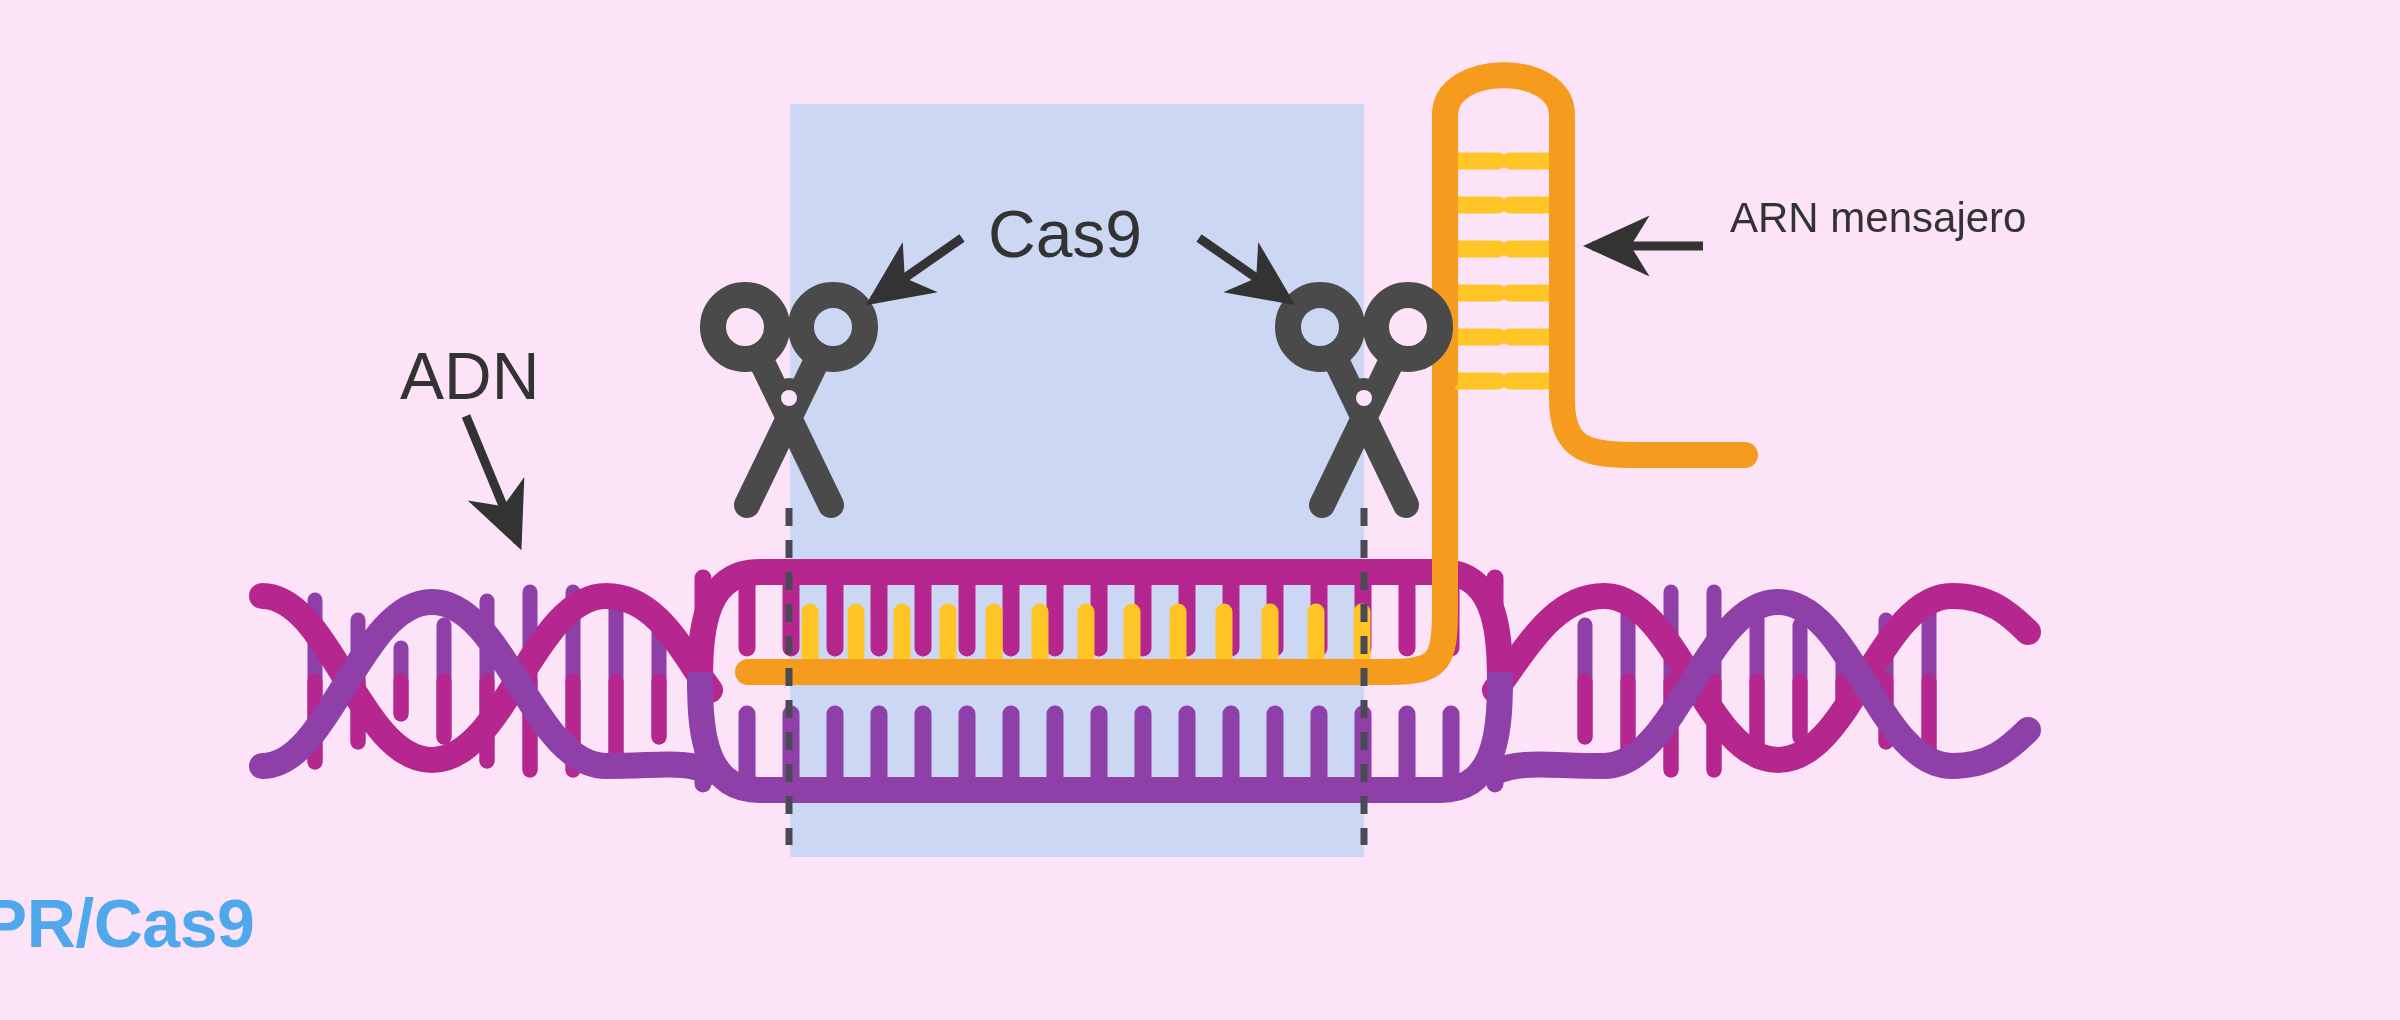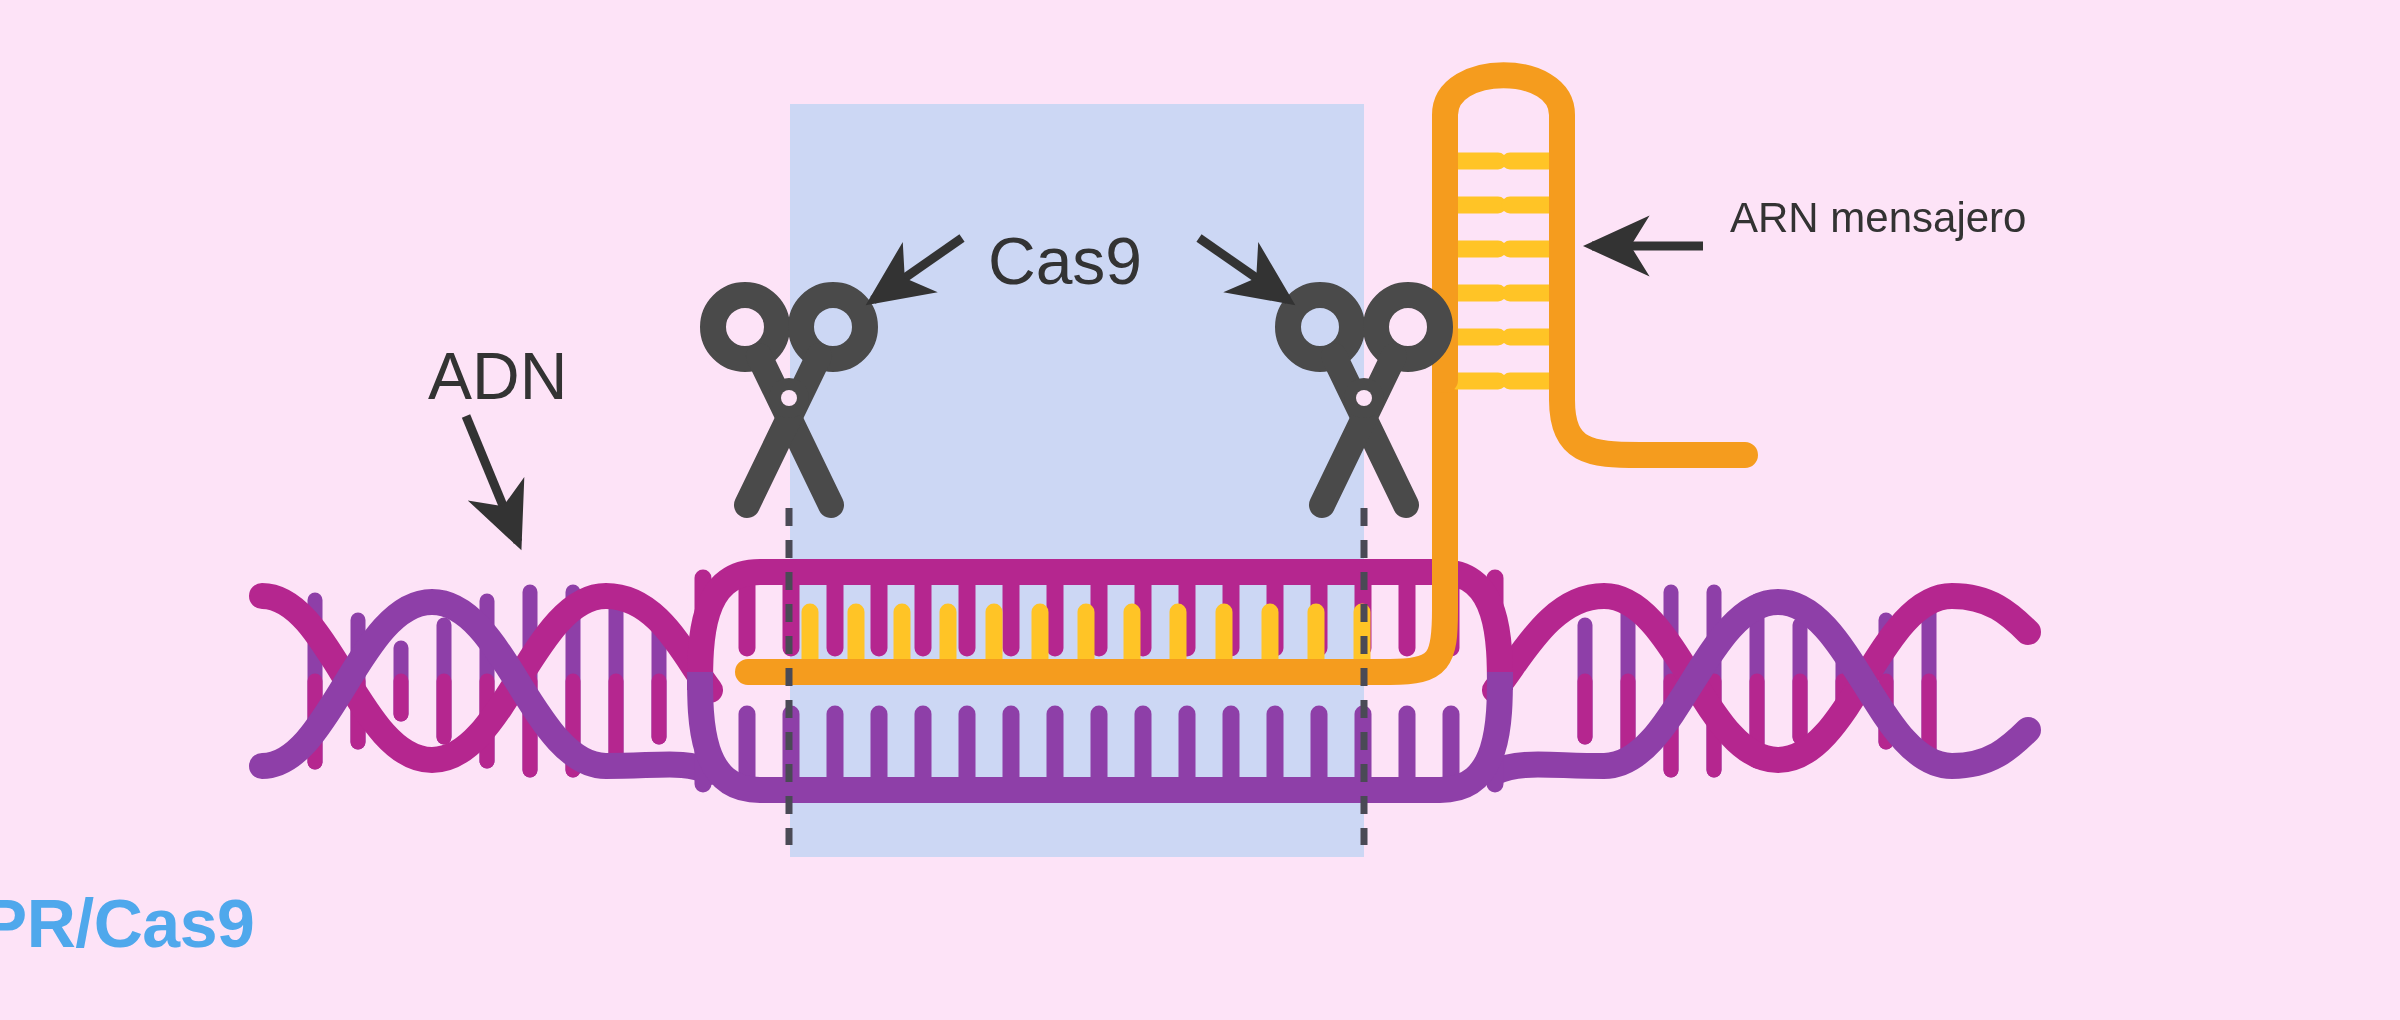--- a/index.html
+++ b/index.html
@@ -11,22 +11,22 @@
   }
   #stage{position:relative;width:2400px;height:1020px;}
   #svg{position:absolute;left:0;top:0;}
   .lbl{
     position:absolute;
     color:#333333;
     font-family:"Liberation Sans",sans-serif;
     white-space:nowrap;
     font-weight:400;
   }
-  #lbl-adn{left:400px;top:338px;font-size:66px;margin-left:28px;}
-  #lbl-cas9{left:988px;top:196px;font-size:66px;margin-top:27px;}
+  #lbl-adn{left:400px;top:338px;font-size:66px;}
+  #lbl-cas9{left:988px;top:196px;font-size:66px;}
   #lbl-arn{left:1730px;top:194px;font-size:42px;}
   #caption{
     position:absolute;left:0;top:884px;width:2400px;
     text-align:center;
     font-size:68px;font-weight:bold;
     color:#4fa8ec;
     letter-spacing:-0.5px;
     font-family:"Liberation Sans",sans-serif;
   }
   

